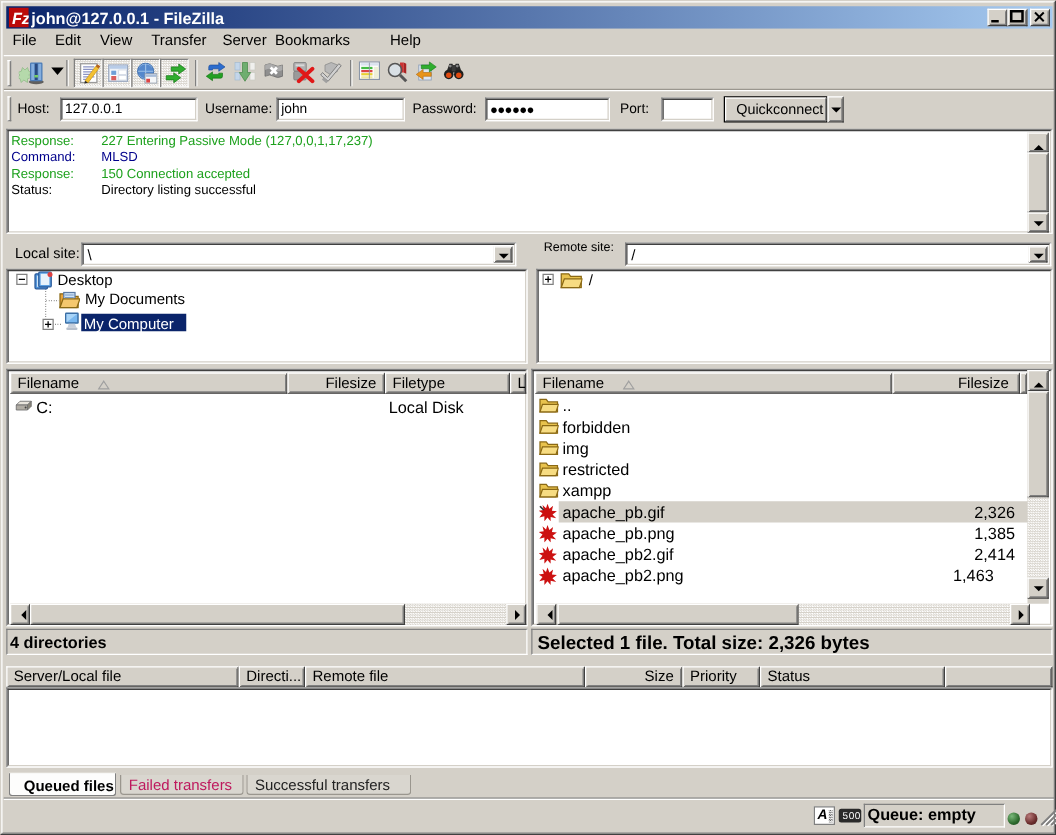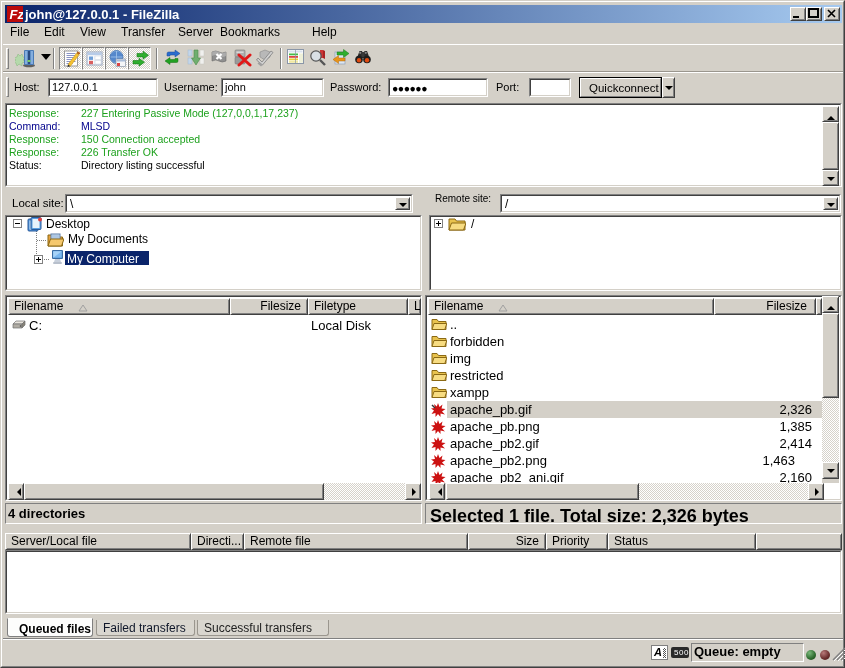--- a/index.html
+++ b/index.html
@@ -215,21 +215,20 @@
         <div class="arr" style="left:2px;top:8px;border:4px solid transparent;border-top:4px solid #000"></div>
       </div>
   </div>
 
   <div class="abs sunken2" style="left:4px;top:102px;width:837px;height:84px;background:#fff">
     <div class="in2"></div>
     <div class="abs" style="left:3px;top:3px;font-size:10.5px;line-height:13px;color:#00008b">
       <div style="color:#1da11d"><span style="display:inline-block;width:72px">Response:</span>227 Entering Passive Mode (127,0,0,1,17,237)</div>
       <div><span style="display:inline-block;width:72px">Command:</span>MLSD</div>
       <div style="color:#1da11d"><span style="display:inline-block;width:72px">Response:</span>150 Connection accepted</div>
-      <div style="color:#1da11d"><span style="display:inline-block;width:72px">Response:</span>226 Transfer OK</div>
       <div style="color:#000"><span style="display:inline-block;width:72px">Status:</span>Directory listing successful</div>
     </div>
 
     <div class="abs" style="right:2px;top:2px;width:17px;height:80px;background:#d4d0c8">
       <div class="sbbtn" style="left:0;top:0;width:17px;height:16px">
           <div class="arr" style="left:4px;top:5px;border:4px solid transparent;border-bottom:4px solid #000"></div>
         </div>
       <div class="thumb" style="left:0;top:16px;width:17px;height:48px"></div>
       <div class="sbbtn" style="left:0;bottom:0;width:17px;height:16px">
           <div class="arr" style="left:4px;top:6px;border:4px solid transparent;border-top:4px solid #000"></div>
@@ -423,27 +422,20 @@
         <span class="abs" style="left:22px">apache_pb2.gif</span>
         <span class="abs" style="right:12px;text-align:left">2,414</span>
       </div>
       <div class="row" style="left:0;top:139px;width:100%">
         <svg class="abs" style="left:2px;top:1px" width="16" height="15" viewBox="0 0 16 15">
             <path d="M8 1 l1.5 4 3 -2.5 -1 4 4 0.5 -3.5 2.5 3 3 -4.5 -1 0 3.5 -2.5 -3 -2.5 3 0 -4 -4 1 2.5 -3.5 -3 -2 4 -0.5 -1 -4 2.8 2.5 z" fill="#cc1111"></path>
           </svg>
         <span class="abs" style="left:22px">apache_pb2.png</span>
         <span class="abs" style="right:29px;text-align:right">1,463</span>
       </div>
-      <div class="row" style="left:0;top:156px;width:100%">
-        <svg class="abs" style="left:2px;top:1px" width="16" height="15" viewBox="0 0 16 15">
-            <path d="M8 1 l1.5 4 3 -2.5 -1 4 4 0.5 -3.5 2.5 3 3 -4.5 -1 0 3.5 -2.5 -3 -2.5 3 0 -4 -4 1 2.5 -3.5 -3 -2 4 -0.5 -1 -4 2.8 2.5 z" fill="#cc1111"></path>
-          </svg>
-        <span class="abs" style="left:22px">apache_pb2_ani.gif</span>
-        <span class="abs" style="right:12px;text-align:right">2,160</span>
-      </div>
     </div>
 
     <div class="abs" style="left:396px;top:0px;width:17px;height:187px;background:#d4d0c8">
       <div class="sbbtn" style="left:0;top:0;width:17px;height:17px">
           <div class="arr" style="left:4px;top:5px;border:4px solid transparent;border-bottom:4px solid #000"></div>
         </div>
       <div class="thumb" style="left:0;top:17px;width:17px;height:85px"></div>
       <div class="abs track" style="left:0;top:102px;width:17px;height:64px"></div>
       <div class="sbbtn" style="left:0;top:166px;width:17px;height:17px">
           <div class="arr" style="left:4px;top:6px;border:4px solid transparent;border-top:4px solid #000"></div>
@@ -456,42 +448,42 @@
         </div>
       <div class="thumb" style="left:17px;top:0;width:193px;height:17px"></div>
       <div class="abs track" style="left:210px;top:0;width:170px;height:17px"></div>
       <div class="sbbtn" style="right:0;top:0;width:16px;height:17px">
           <div class="arr" style="left:6px;top:4px;border:4px solid transparent;border-left:4px solid #000"></div>
         </div>
     </div>
   </div>
 
   <div class="abs sunken" style="left:424px;top:502px;width:417px;height:21px;background:#d4d0c8">
-    <span class="abs" style="left:4px;top:2px;font-size:18px">Selected 1 file. Total size: 2,326 bytes</span>
+    <span class="abs" style="left:4px;top:2px;font-size:15px">Selected 1 file. Total size: 2,326 bytes</span>
   </div>
 
   <div class="abs" id="qhdr" style="left:4px;top:532px;width:837px;height:17px">
     <div class="hdr" style="left:0;top:0;width:186px">Server/Local file</div>
     <div class="hdr" style="left:186px;top:0;width:53px">Directi...</div>
     <div class="hdr" style="left:239px;top:0;width:224px">Remote file</div>
     <div class="hdr" style="left:463px;top:0;width:78px;text-align:right;padding-right:6px;padding-left:0">Size</div>
     <div class="hdr" style="left:541px;top:0;width:62px">Priority</div>
     <div class="hdr" style="left:603px;top:0;width:148px">Status</div>
     <div class="hdr" style="left:751px;top:0;width:86px"></div>
   </div>
   <div class="abs sunken2" style="left:4px;top:549px;width:837px;height:64px;background:#fff">
       <div class="in2"></div>
     </div>
 
   <div class="abs" id="tabs" style="left:4px;top:617px;width:837px;height:20px">
     <div class="abs" style="left:2px;top:0px;width:86px;height:19px;background:#fdfdfc;border:1px solid #808080;border-top:1px solid #fff;border-radius:0 0 3px 3px;border-top-color:#fdfdfc">
       <span class="abs" style="left:11px;top:3px;font-weight:bold">Queued files</span>
     </div>
     <div class="abs" style="left:91px;top:2px;width:99px;height:16px;background:#d9d6cf;border:1px solid #9a968e;border-top:none;border-radius:0 0 3px 3px">
-      <span class="abs" style="left:6px;top:1px;color:#0f172a">Failed transfers</span>
+      <span class="abs" style="left:6px;top:1px;color:#be185d">Failed transfers</span>
     </div>
     <div class="abs" style="left:192px;top:2px;width:132px;height:16px;background:#d9d6cf;border:1px solid #9a968e;border-top:none;border-radius:0 0 3px 3px">
       <span class="abs" style="left:6px;top:1px;color:#222">Successful transfers</span>
     </div>
   </div>
 
   <div class="abs" id="statusbar" style="left:2px;top:637px;width:841px;height:27px;background:#d4d0c8">
     <div class="abs" style="left:0;top:0;width:100%;height:2px;border-top:1px solid #808080;border-bottom:1px solid #fff"></div>
 
     <div class="abs" style="left:648px;top:7px;width:17px;height:15px;background:#fff;border:1px solid #808080">

